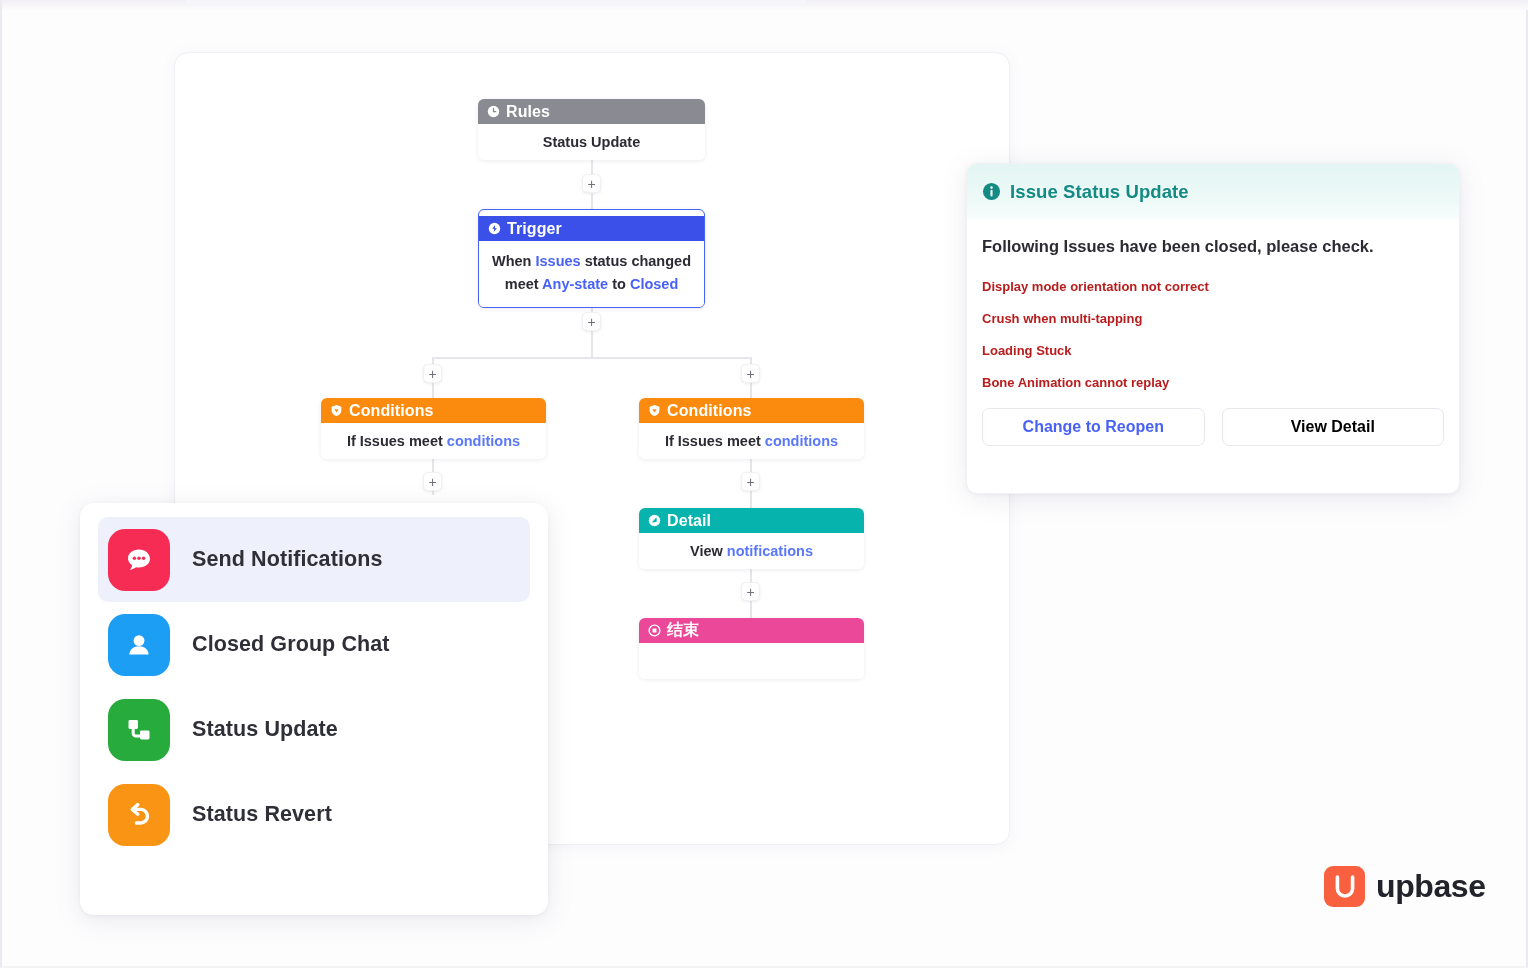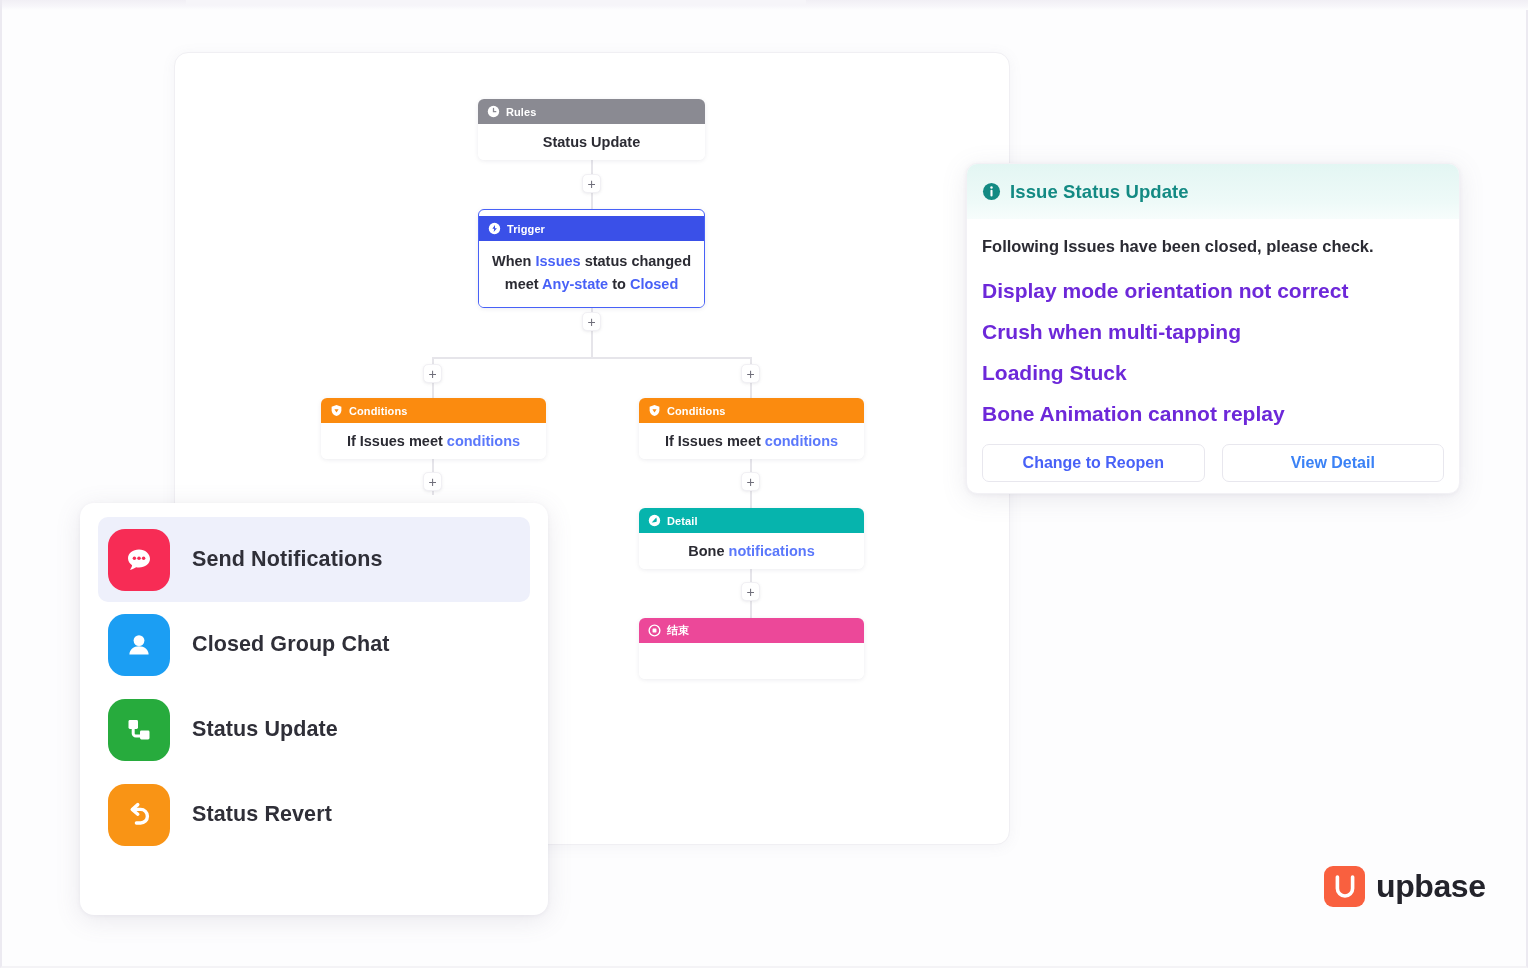--- a/index.html
+++ b/index.html
@@ -42,21 +42,21 @@
     position: absolute;
     border-radius: 6px;
     overflow: hidden;
     background: #ffffff;
     box-shadow: 0 1px 4px rgba(110,110,130,0.13);
   }
   .node-head {
     height: 25px;
     display: flex; align-items: center;
     padding-left: 9px;
-    font-size: 11px; font-weight: 700;
+    font-size: 16px; font-weight: 700;
     color: #ffffff;
     letter-spacing: .1px;
   }
   .node-head .hd-icon {
     width: 13px; height: 13px; margin-right: 6px;
     flex: 0 0 auto;
     display: block;
   }
   .node-body {
     background: #ffffff;
@@ -132,36 +132,36 @@
     background: linear-gradient(to bottom, #e3f6f3 0%, #eefaf8 70%, #f7fdfc 100%);
     display: flex; align-items: center;
     padding-left: 15px;
   }
   .notif-head .info-ico { width: 19px; height: 19px; margin-right: 9px; }
   .notif-title { font-size: 18.5px; font-weight: 700; color: #138a83; letter-spacing: .1px; }
   .notif-body { padding: 18px 15px 0 15px; }
   .notif-lead { font-size: 16.5px; font-weight: 700; color: #2b2b33; margin-bottom: 23px; }
   .notif-issue {
     display: block;
-    font-size: 21px; font-weight: 700; color: #6d28d9;
+    font-size: 13px; font-weight: 700; color: #b91c1c;
     margin-bottom: 17px;
     text-decoration: none;
   }
   .notif-btns { display: flex; gap: 17px; margin-top: 18px; }
   .notif-btn {
     flex: 1 1 0; height: 38px;
     border: 1px solid #e8e7ee; border-radius: 7px;
     background: #ffffff;
     display: flex; align-items: center; justify-content: center;
     font-size: 16px; font-weight: 700;
     font-family: "Liberation Sans", sans-serif;
     cursor: pointer;
   }
   .notif-btn.primary { color: #4861f7; }
-  .notif-btn.secondary { color: #3b82f6; text-align: right; }
+  .notif-btn.secondary { color: #000000; text-align: right; }
 
   
   .logo { position: absolute; left: 1322px; top: 866px; display: flex; align-items: center; }
   .logo-mark {
     width: 41px; height: 41px; border-radius: 9px;
     background: #f9603f;
     display: flex; align-items: center; justify-content: center;
     margin-right: 11px;
   }
   .logo-text { font-size: 32px; font-weight: 700; color: #23232b; letter-spacing: -0.4px; }
@@ -254,21 +254,21 @@
 
     <div class="node" style="left:464px; top:455px; width:225px;">
       <div class="node-head head-actions">
         <svg class="hd-icon" viewBox="0 0 16 16">
           <circle cx="8" cy="8" r="7" fill="#ffffff"></circle>
           <path d="M4.6 10.6 L10.2 4.4 c0.6 1.4 0.8 3.4 0.4 5.2 -1.8 0.6 -4 0.9 -6 1z" fill="#06b4ad"></path>
         </svg>
         <span>Detail</span>
       </div>
       <div class="node-body">
-        <span><span>Bone </span><span class="lnk-soft">notifications</span></span>
+        <span><span>View </span><span class="lnk-soft">notifications</span></span>
       </div>
     </div>
 
     <div class="node node-end" style="left:464px; top:565px; width:225px;">
       <div class="node-head head-end">
         <svg class="hd-icon" viewBox="0 0 16 16">
           <circle cx="8" cy="8" r="6.6" fill="none" stroke="#ffffff" stroke-width="1.7"></circle>
           <rect x="5.6" y="5.6" width="4.8" height="4.8" rx="0.6" fill="#ffffff"></rect>
         </svg>
         <span>结束</span>

